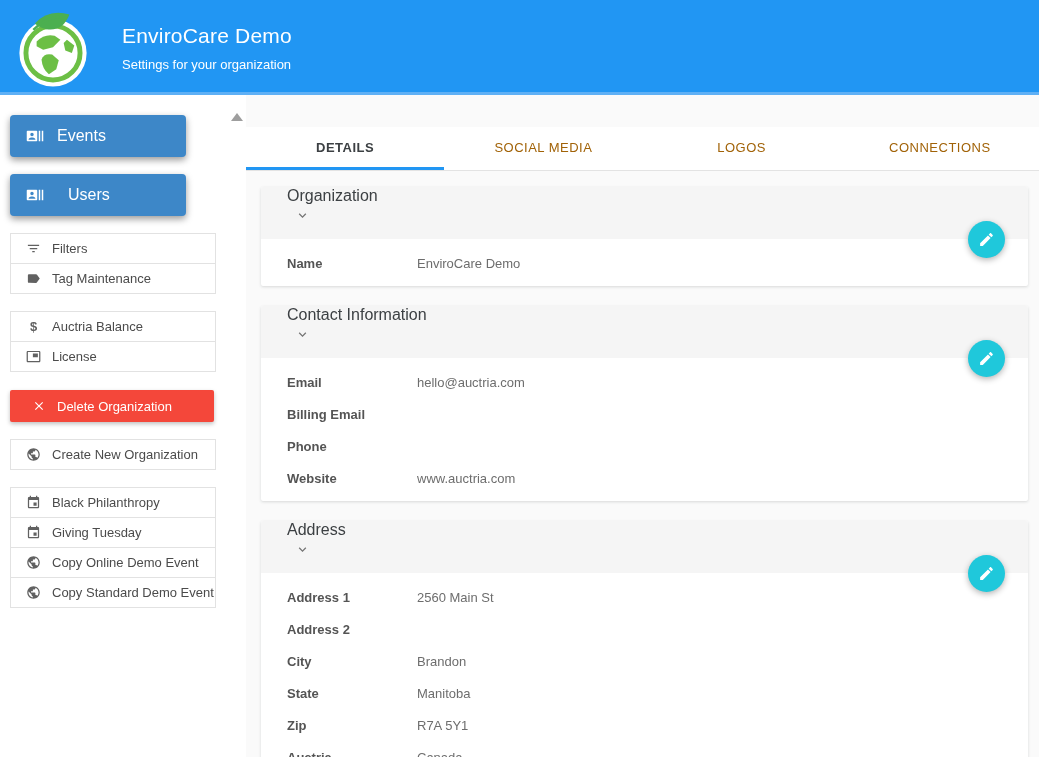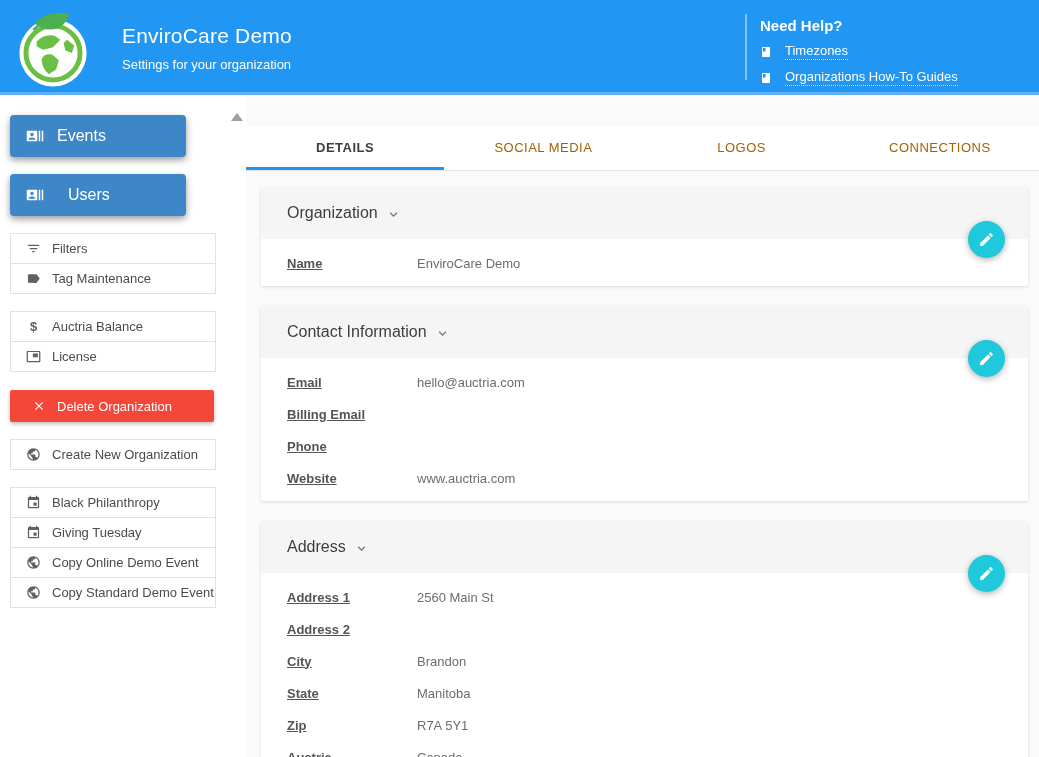--- a/index.html
+++ b/index.html
@@ -51,28 +51,28 @@
   .tabbar { height:44px; background:#fff; border-bottom:1px solid #e3e3e3; display:flex; }
   .tab { flex:1; display:flex; align-items:center; justify-content:center;
     font-size:13px; letter-spacing:.5px; color:#a16207; cursor:pointer;
     border-bottom:3px solid transparent; }
   .tab.active { color:#3c4043; font-weight:bold;
     border-bottom-color:var(--accent,#2196f3); }
 
   .content { padding:16px 11px 0 15px; }
   .card { position:relative; background:#fff; border-radius:2px; margin-bottom:20px;
     box-shadow:0 1px 3px rgba(60,64,67,.18); }
-  .card-header { height:52px; background:#f5f5f5; display:flex; align-items:center;
-    padding-left:26px; border-radius:2px 2px 0 0; }
+  .card-header { height:52px; background:#f5f5f5; display:flex; align-items:flex-start;
+    padding-left:26px; border-radius:2px 2px 0 0;flex-direction:column; }
   .card-title { font-size:16px; color:#3c4043; }
   .card-header svg.chev { width:15px; height:15px; fill:#757575; margin-left:8px;
     margin-top:3px; cursor:pointer; }
   .card-body { padding:8px 0 7px; }
   .field-row { height:32px; display:flex; align-items:center; padding-left:26px; }
-  .field-label { width:130px; flex:0 0 auto; font-size:13px; font-weight:bold; color:#545454;text-decoration:underline; }
+  .field-label { width:130px; flex:0 0 auto; font-size:13px; font-weight:bold; color:#545454; }
   .field-value { font-size:13px; color:#6d6d6d; }
   .edit-btn { position:absolute; top:34px; right:23px; width:37px; height:37px;
     border-radius:50%; background:var(--edit-bg,#1fc8db); display:flex; align-items:center;
     justify-content:center; cursor:pointer; box-shadow:0 2px 6px rgba(0,0,0,.3); }
   .edit-btn svg { width:17px; height:17px; fill:#fff; }
 </style>
 </head>
 <body>
 
 <div class="header">
@@ -82,37 +82,20 @@
     <path d="M30 42 q10 -10 22 -7 l7 5 -9 9 -12 3 -8 -4z" fill="#6cbf45"></path>
     <path d="M36 64 q3 -8 13 -6 l8 7 -3 11 -9 6 q-8 -6 -9 -18z" fill="#6cbf45"></path>
     <path d="M67 40 l9 7 -3 9 -8 -3 -2 -9z" fill="#6cbf45"></path>
     <path d="M28 20 Q44 2 70 9 Q62 30 42 27 Q33 25 28 20z" fill="#4caf50"></path>
     <path d="M26 28 Q40 14 58 12" fill="none" stroke="#4caf50" stroke-width="3"></path>
   </svg>
   <div class="header-titles">
     <div class="page-title">EnviroCare Demo</div>
     <div class="page-subtitle">Settings for your organization</div>
   </div>
-  <div class="need-help">
-    <div class="need-help-title">Need Help?</div>
-    <div id="help-links">
-        <div class="help-link">
-          <svg viewBox="0 0 24 24">
-            <path d="M18 2H6c-1.1 0-2 .9-2 2v16c0 1.1.9 2 2 2h12c1.1 0 2-.9 2-2V4c0-1.1-.9-2-2-2zM6 4h5v8l-2.5-1.5L6 12V4z"></path>
-          </svg>
-          <span class="lbl">Timezones</span>
-        </div>
-        <div class="help-link">
-          <svg viewBox="0 0 24 24">
-            <path d="M18 2H6c-1.1 0-2 .9-2 2v16c0 1.1.9 2 2 2h12c1.1 0 2-.9 2-2V4c0-1.1-.9-2-2-2zM6 4h5v8l-2.5-1.5L6 12V4z"></path>
-          </svg>
-          <span class="lbl">Organizations How-To Guides</span>
-        </div>
-      </div>
-  </div>
 </div>
 
 <div class="sidebar">
   <div id="sidebar-primary">
       <div class="side-btn">
         <svg viewBox="0 0 24 24">
           <path d="M21 5v14h2V5h-2zm-4 14h2V5h-2v14zM14 5H2c-.55 0-1 .45-1 1v12c0 .55.45 1 1 1h12c.55 0 1-.45 1-1V6c0-.55-.45-1-1-1zM8 7.75c1.24 0 2.25 1.01 2.25 2.25S9.24 12.25 8 12.25 5.75 11.24 5.75 10 6.76 7.75 8 7.75zM12.5 17h-9v-.75c0-1.5 3-2.25 4.5-2.25s4.5.75 4.5 2.25V17z"></path>
         </svg>
         <span>Events</span>
       </div>

